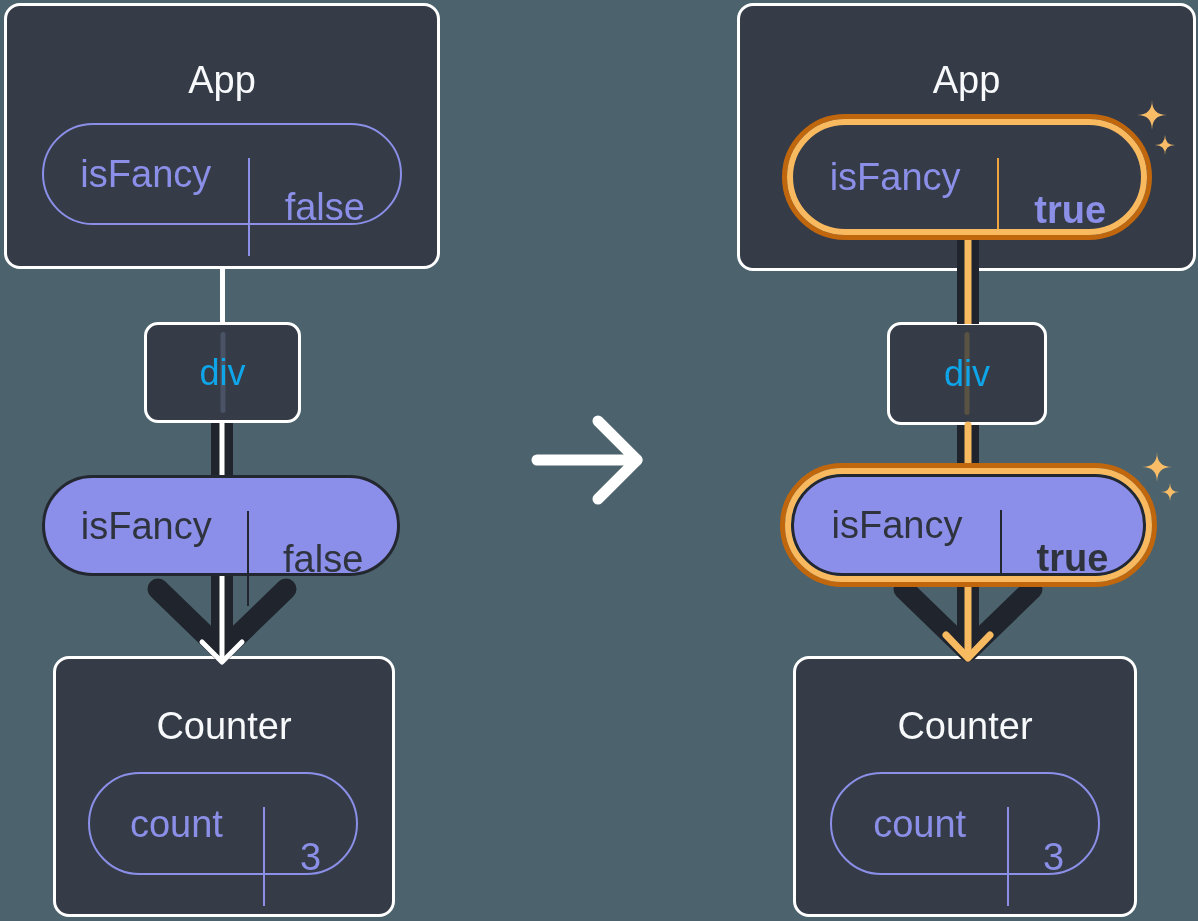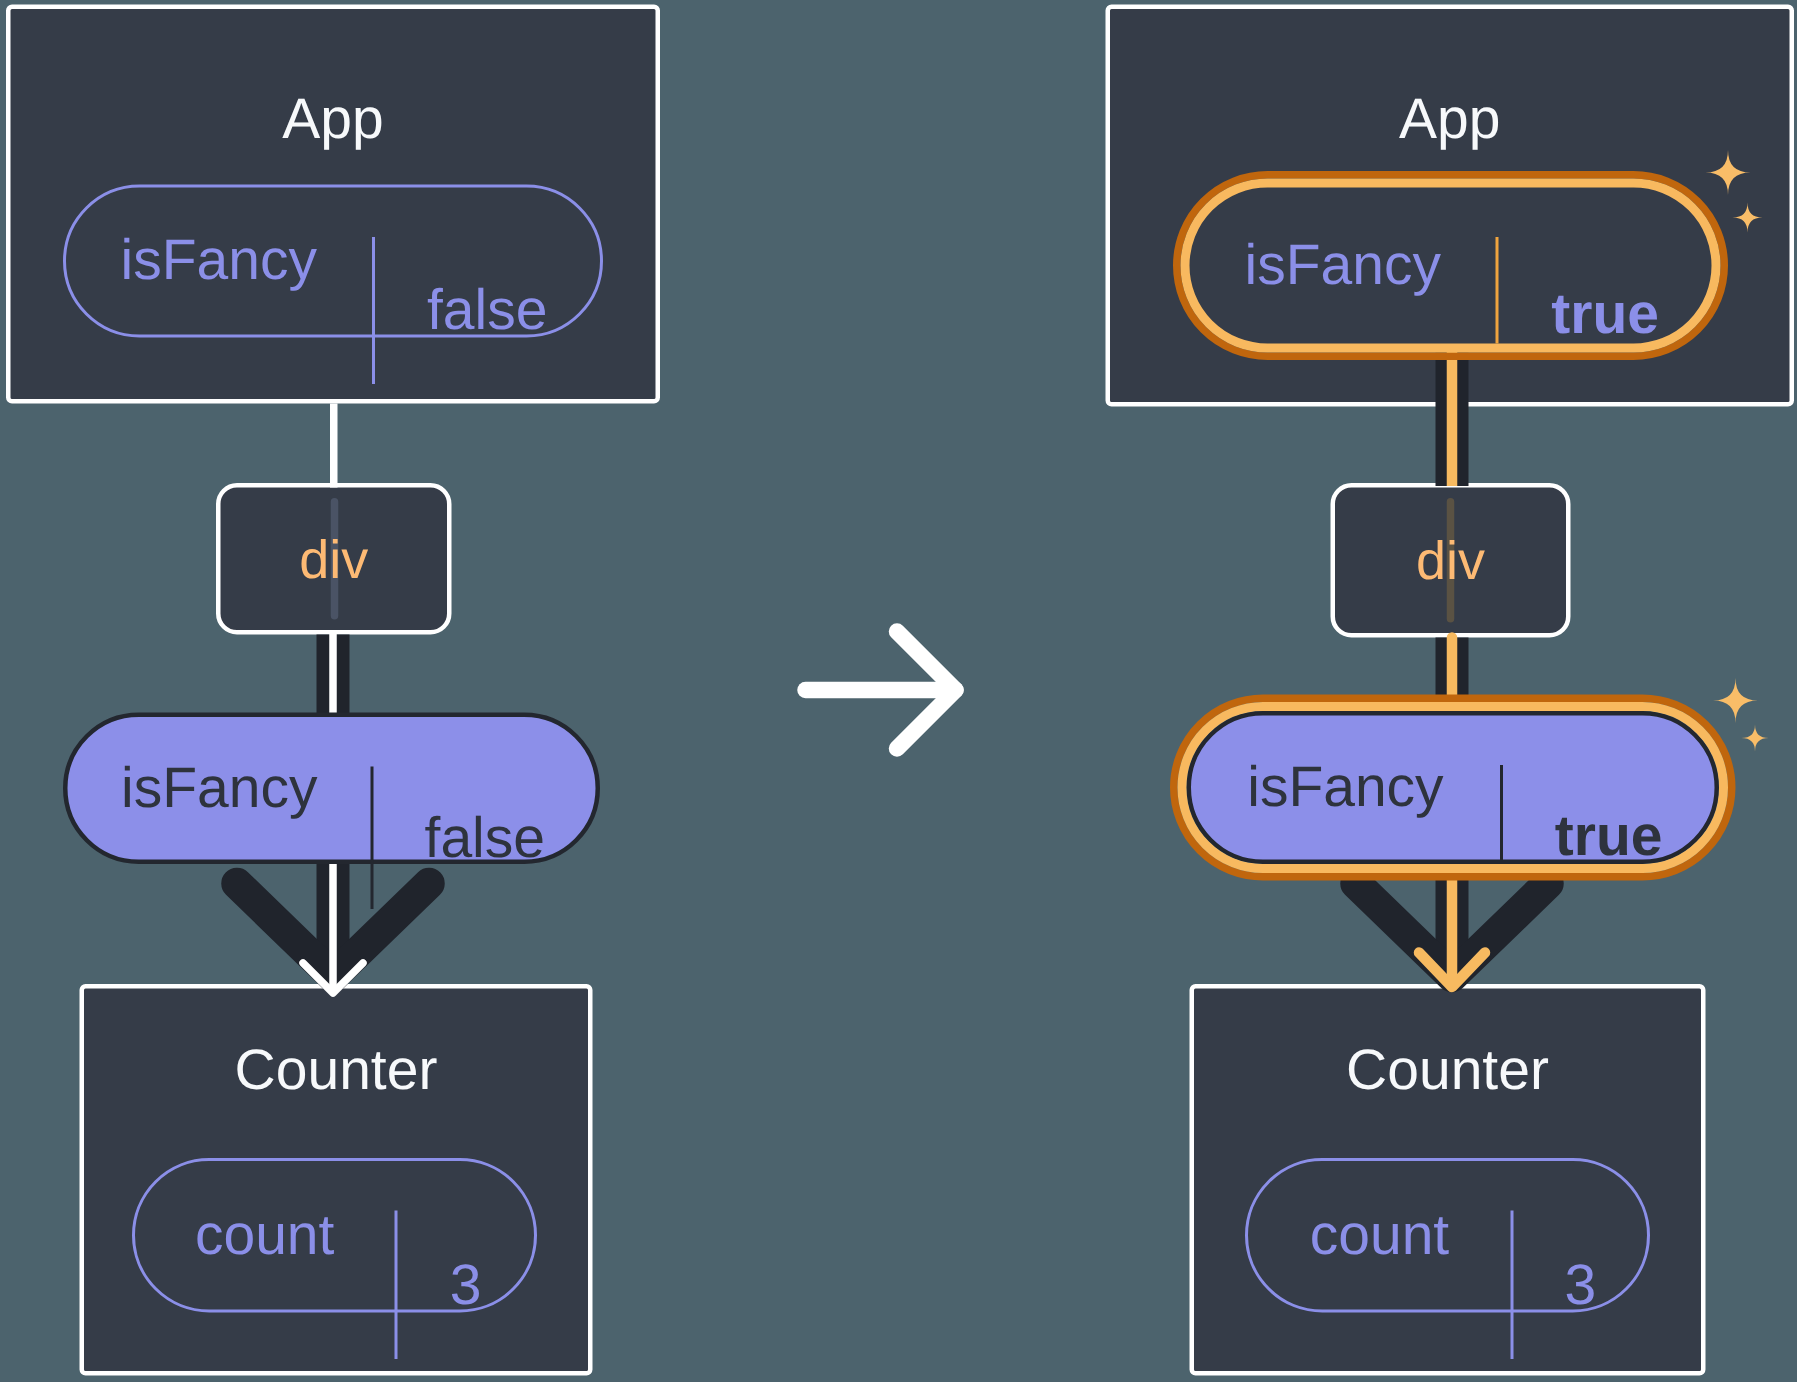--- a/index.html
+++ b/index.html
@@ -7,43 +7,43 @@
   .stage {
     position:relative; width:1198px; height:921px; overflow:hidden;
     background:#4C636D;
     font-family:"Liberation Sans", sans-serif;
   }
   svg { position:absolute; overflow:visible; }
 
   
   .card {
     position:absolute; background:#353C48;
-    border:3.5px solid #FFFFFF; border-radius:4px; z-index:1;
+    border:3.5px solid #FFFFFF; border-radius:16px; z-index:1;
   }
   .card-title {
     position:absolute; left:0; width:100%; text-align:center;
     color:#F7F9FB; font-size:38px; font-weight:500; line-height:1;
   }
   .l-app { left:4px; top:3px; width:436px; height:266px; }
   .r-app { left:737px; top:3px; width:459px; height:268px; }
   .l-app .card-title, .r-app .card-title { top:55px; }
   .l-div { left:144px; top:322px; width:157px; height:101px; border-radius:14px;
            display:flex; align-items:center; justify-content:center; }
   .r-div { left:887px; top:322px; width:160px; height:103px; border-radius:14px;
            display:flex; align-items:center; justify-content:center; }
-  .div-label { color:#fdba74; font-size:36px; font-weight:500; position:relative; z-index:2; }
+  .div-label { color:#0ea5e9; font-size:36px; font-weight:500; position:relative; z-index:2; }
   .pass-line {
     position:absolute; left:50%; top:7px; bottom:7px; width:5px;
     transform:translateX(-50%); border-radius:3px; z-index:1;
   }
   .l-div .pass-line { background:#4A5365; }
   .r-div .pass-line { background:#5A5243; }
   .l-counter { left:53px; top:656px; width:342px; height:261px; }
   .r-counter { left:793px; top:656px; width:344px; height:261px; }
-  .l-counter .card-title, .r-counter .card-title { top:36px; }
+  .l-counter .card-title, .r-counter .card-title { top:48px; }
 
   
   .pill {
     position:absolute; display:flex; border-radius:999px; z-index:5;
     font-size:38px; line-height:1;
   }
   .cell { display:flex; align-items:center; justify-content:center; height:100%; }
   .cell.val { flex:1;margin-top:33px; }
 
   .outline-pill { border:2.5px solid #8B8FE8; color:#8B8FE8; }

